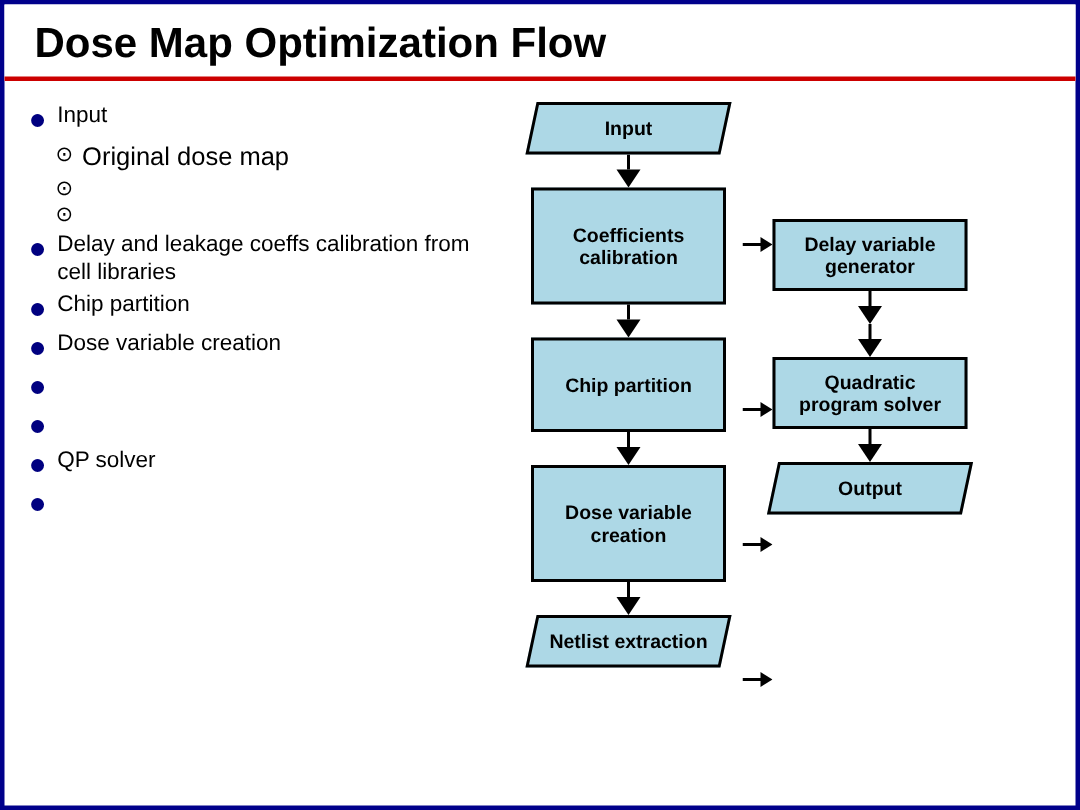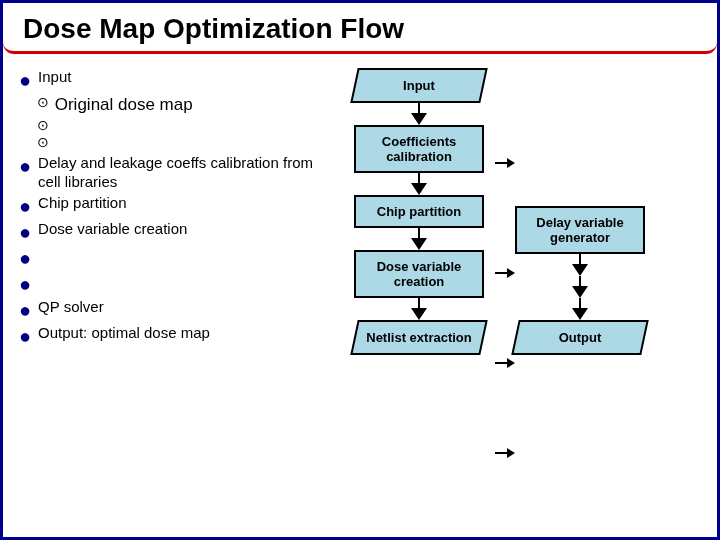--- a/index.html
+++ b/index.html
@@ -14,21 +14,20 @@
       width: 720px;
       height: 540px;
       border: 3px solid #00008B;
       padding: 0;
       position: relative;
     }
     .title-bar {
       background: #fff;
       padding: 10px 20px 6px 20px;
       border-bottom: 3px solid #cc0000;
-      border-radius: 11px;
     }
     .title-text {
       font-size: 28px;
       font-weight: bold;
       color: #000;
     }
     .content {
       display: flex;
       padding: 14px 16px;
       gap: 10px;
@@ -100,21 +99,21 @@
       transform: skewX(-12deg);
     }
     .shape-parallelogram span {
       display: block;
       transform: skewX(12deg);
     }
     .shape-rect {
       background: #add8e6;
       border: 2px solid #000;
       width: 130px;
-      padding: 7px 10px;
+      padding: 22px 10px;
       text-align: center;
       font-size: 13px;
       font-weight: bold;
     }
     .shape-rect-right {
       background: #add8e6;
       border: 2px solid #000;
       width: 130px;
       padding: 7px 10px;
       text-align: center;
@@ -186,21 +185,20 @@
       </div>
       <div class="bullet-main">
         <span class="bullet-dot">●</span>
       </div>
       <div class="bullet-main">
         <span class="bullet-dot">●</span>
         <span class="bullet-label">QP solver</span>
       </div>
       <div class="bullet-main">
         <span class="bullet-dot">●</span>
-        <span class="bullet-label">Output: optimal dose map</span>
       </div>
     </div>
 
     <div class="right-col" style="position:relative;">
 
       <div class="flow-main">
 
         <div class="shape-parallelogram">
           <span>Input</span>
         </div>
@@ -235,21 +233,21 @@
         <div class="arrow-connector">
           <div class="arrow-line" style="height:10px;"></div>
           <div class="arrow-down"></div>
         </div>
 
         <div class="shape-parallelogram">
           <span>Netlist extraction</span>
         </div>
       </div>
 
-      <div style="position:relative; display:flex; flex-direction:column; margin-top:0; margin-left:8px;justify-content:flex-end;">
+      <div style="position:relative; display:flex; flex-direction:column; margin-top:0; margin-left:8px;">
 
         <svg width="20" height="420" style="position:absolute; left:-20px; top:0;">
 
           <line x1="0" y1="95" x2="18" y2="95" stroke="#000" stroke-width="2"></line>
           <polygon points="12,90 20,95 12,100" fill="#000"></polygon>
 
           <line x1="0" y1="205" x2="18" y2="205" stroke="#000" stroke-width="2"></line>
           <polygon points="12,200 20,205 12,210" fill="#000"></polygon>
 
           <line x1="0" y1="295" x2="18" y2="295" stroke="#000" stroke-width="2"></line>
@@ -264,20 +262,23 @@
             <span>Delay variable generator</span>
           </div>
           <div class="arrow-connector">
             <div class="arrow-line" style="height:10px;"></div>
             <div class="arrow-down"></div>
           </div>
           <div class="arrow-connector">
             <div class="arrow-line" style="height:10px;"></div>
             <div class="arrow-down"></div>
           </div>
+          <div class="shape-rect-right">
+            <span>Quadratic program solver</span>
+          </div>
           <div class="arrow-connector">
             <div class="arrow-line" style="height:10px;"></div>
             <div class="arrow-down"></div>
           </div>
           <div class="shape-parallelogram">
             <span>Output</span>
           </div>
         </div>
       </div>
     </div>

